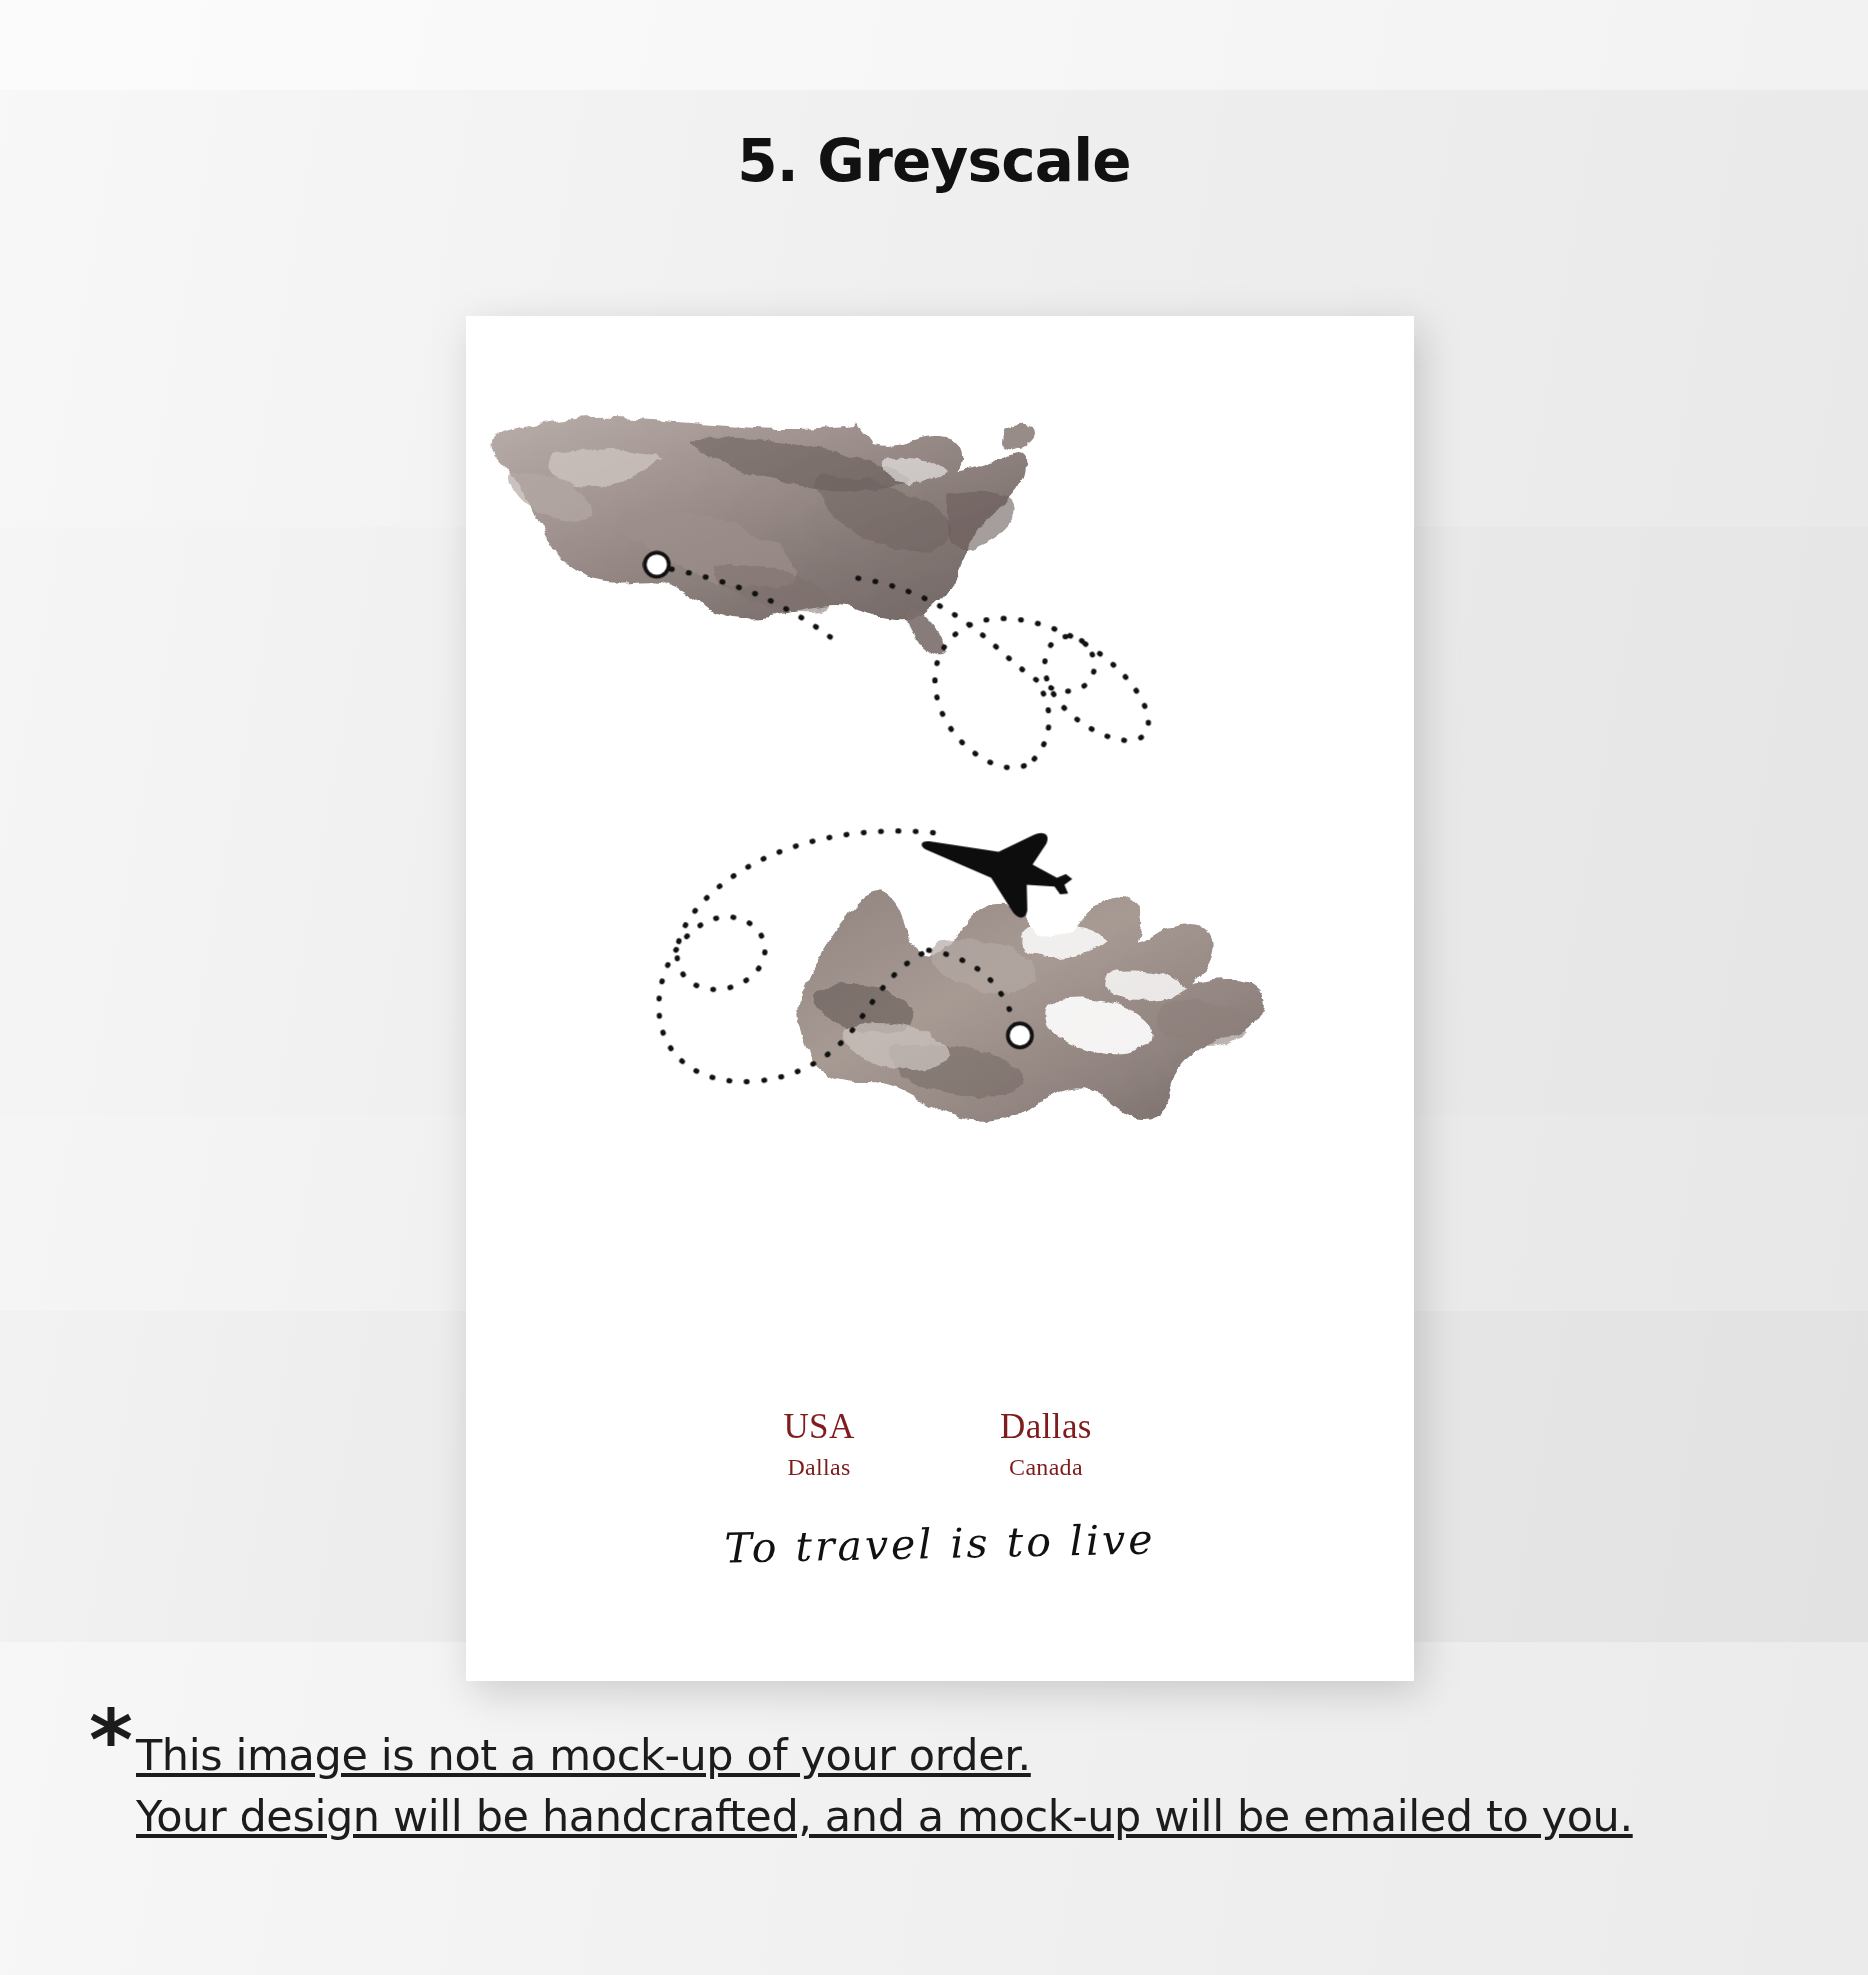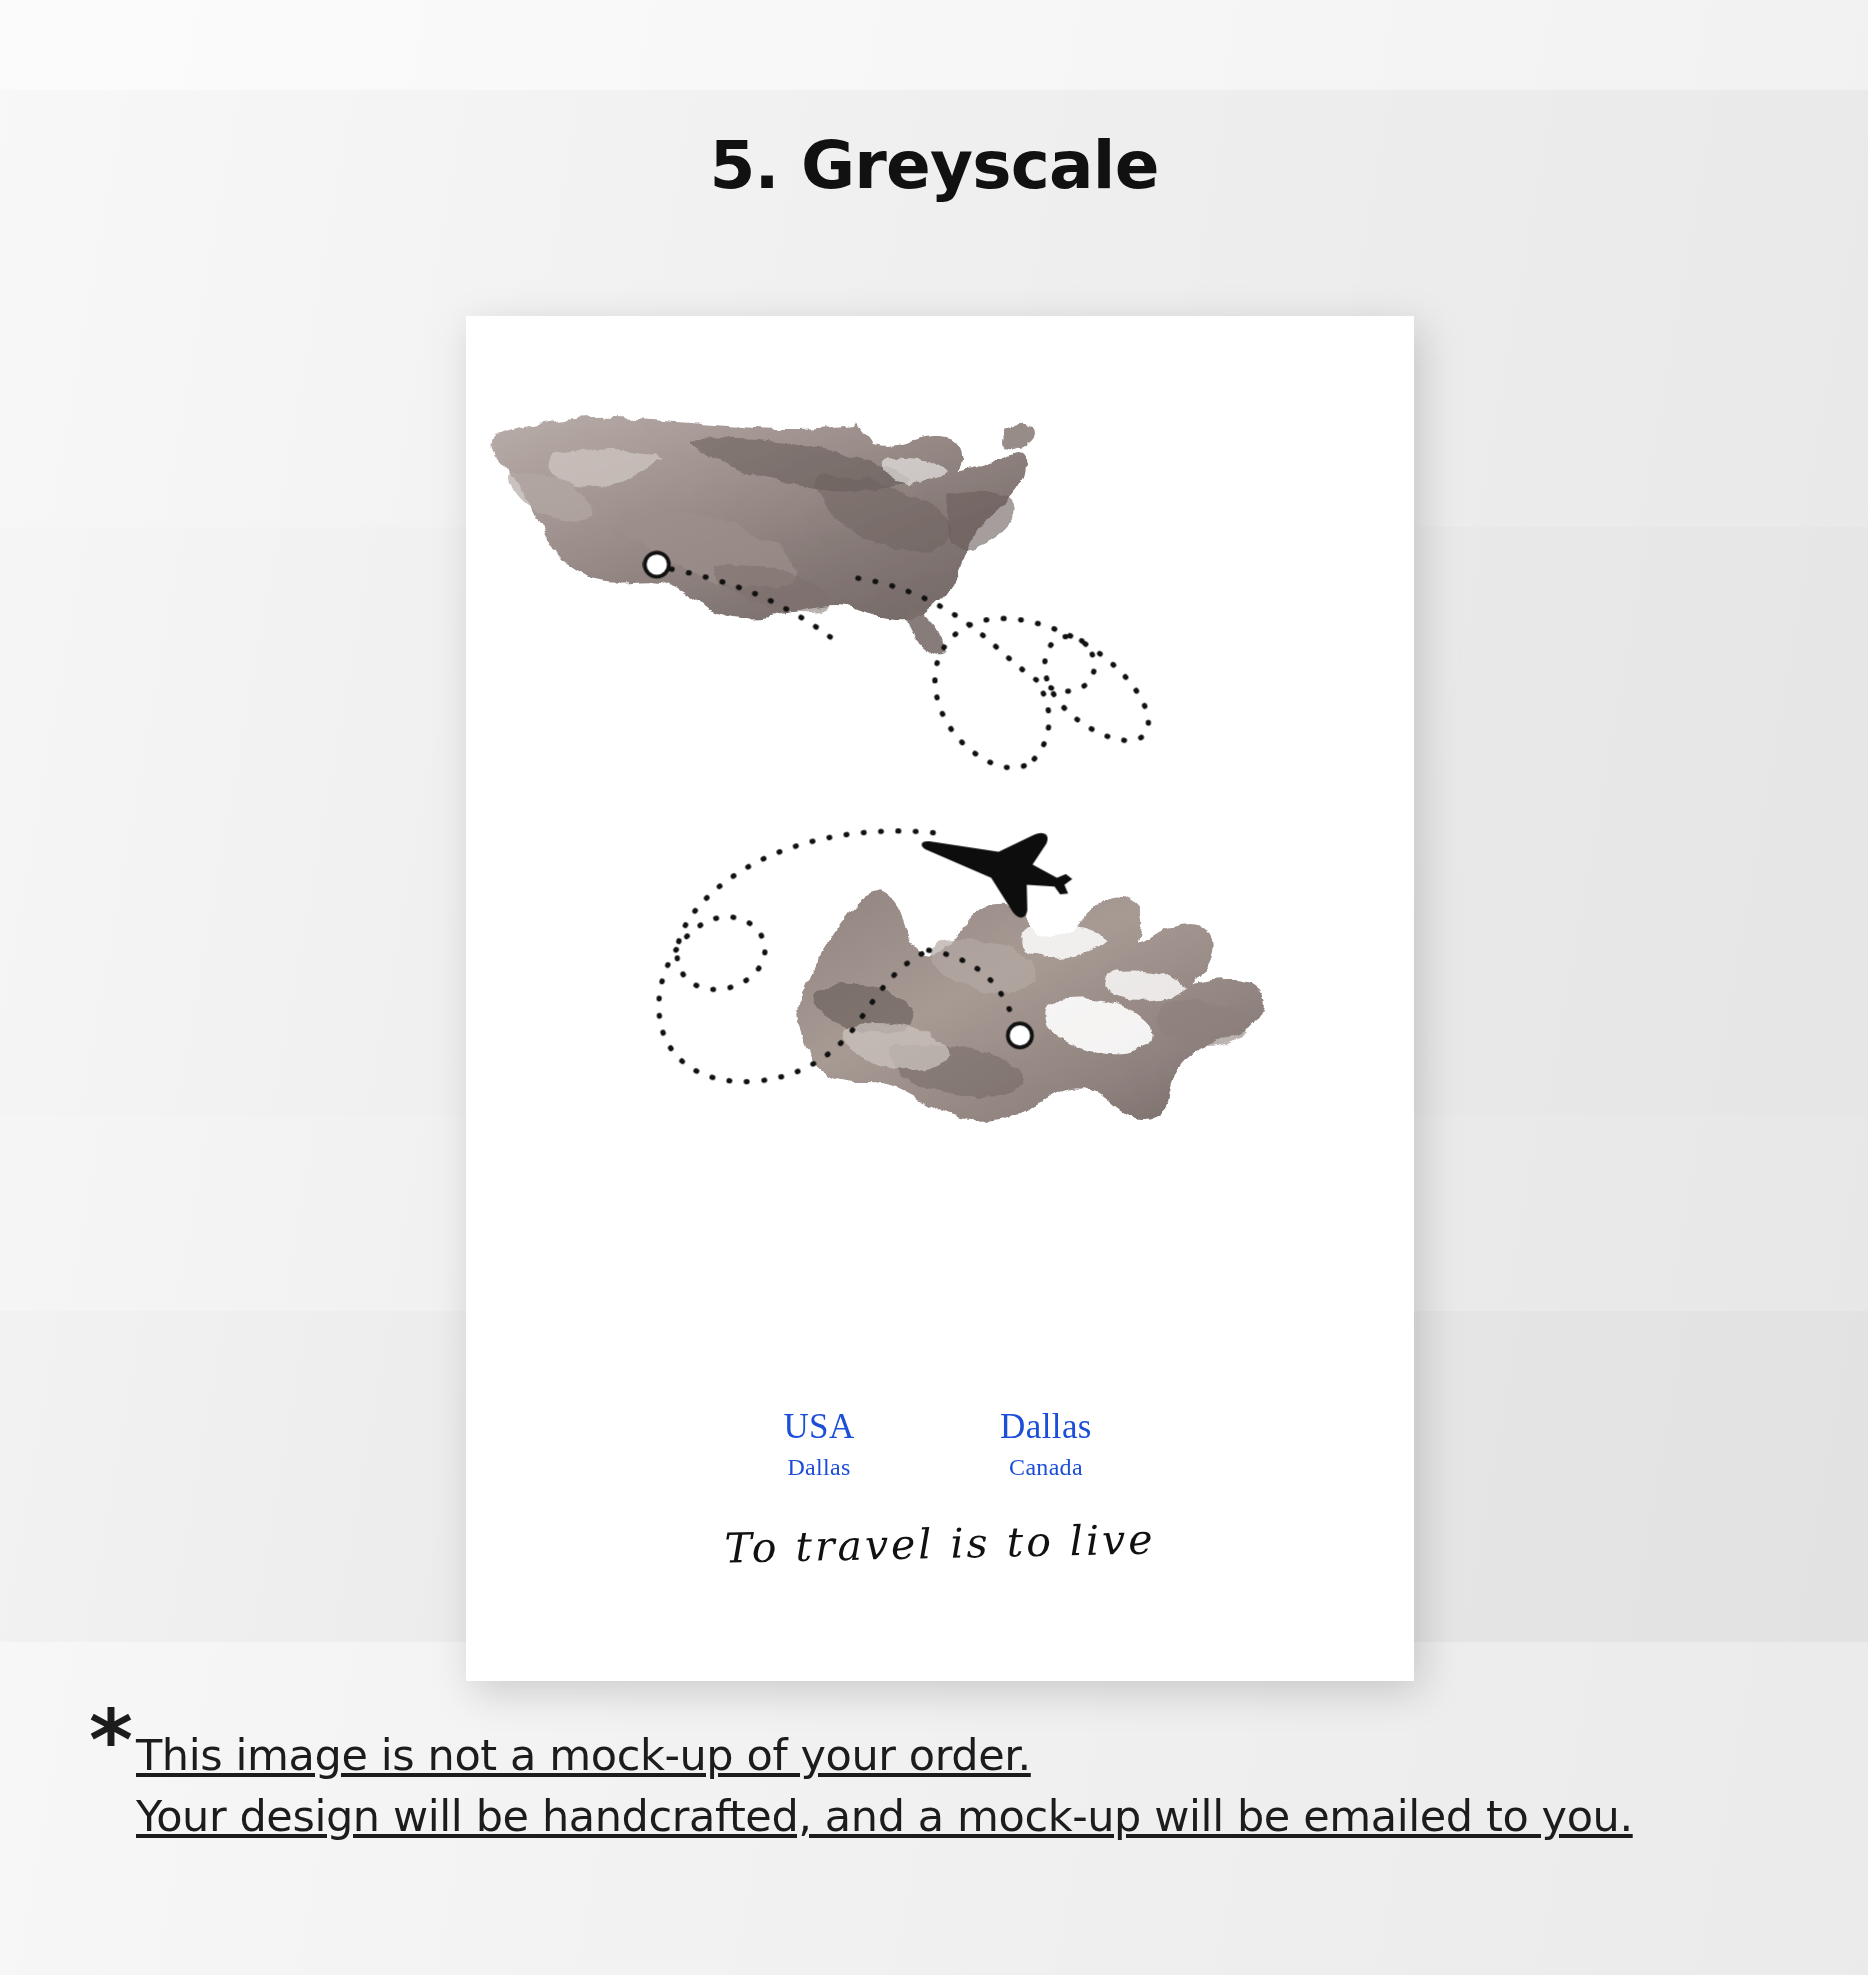--- a/index.html
+++ b/index.html
@@ -43,21 +43,21 @@
 
   
   .heading {
     position: absolute;
     top: 127px;
     left: 0;
     width: 100%;
     text-align: center;
     font-family: "DejaVu Sans", sans-serif;
     font-weight: 700;
-    font-size: 66px;
+    font-size: 58px;
     letter-spacing: -0.8px;
     color: #111111;
   }
 
   
   .poster-shadow {
     position: absolute;
     left: 466px;
     top: 316px;
     width: 948px;
@@ -93,21 +93,21 @@
   .country-labels {
     position: absolute;
     left: 0;
     top: 1092px;
     width: 100%;
   }
   .label-block {
     position: absolute;
     text-align: center;
     font-family: "Liberation Serif", serif;
-    color: #1d4ed8;
+    color: #7f1d1d;
   }
   .label-block.usa { left: 240px; width: 226px; }
   .label-block.canada { left: 467px; width: 226px; }
   .label-country {
     font-size: 35px;
     line-height: 1.1;
     letter-spacing: 0.4px;
   }
   .label-city {
     font-size: 24px;

